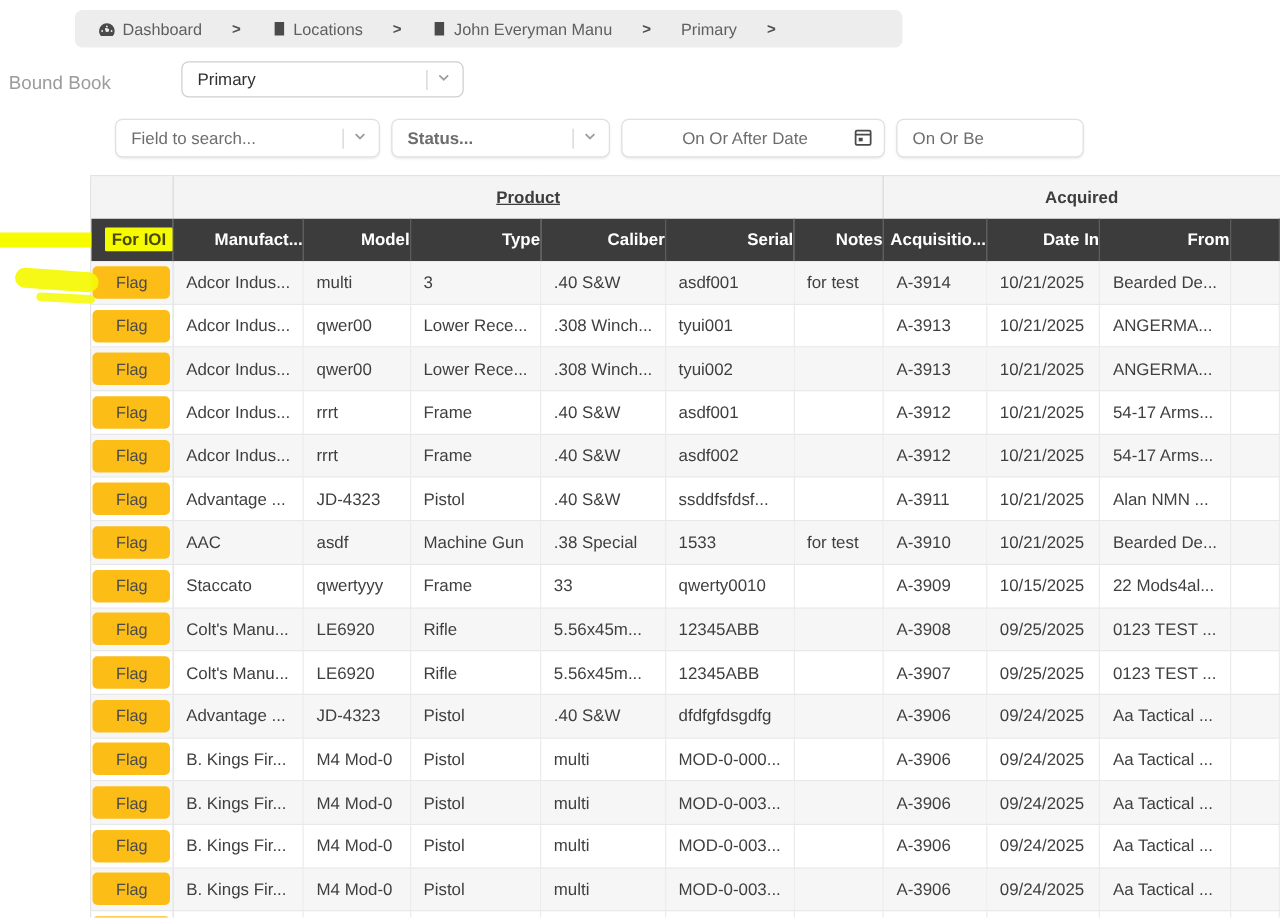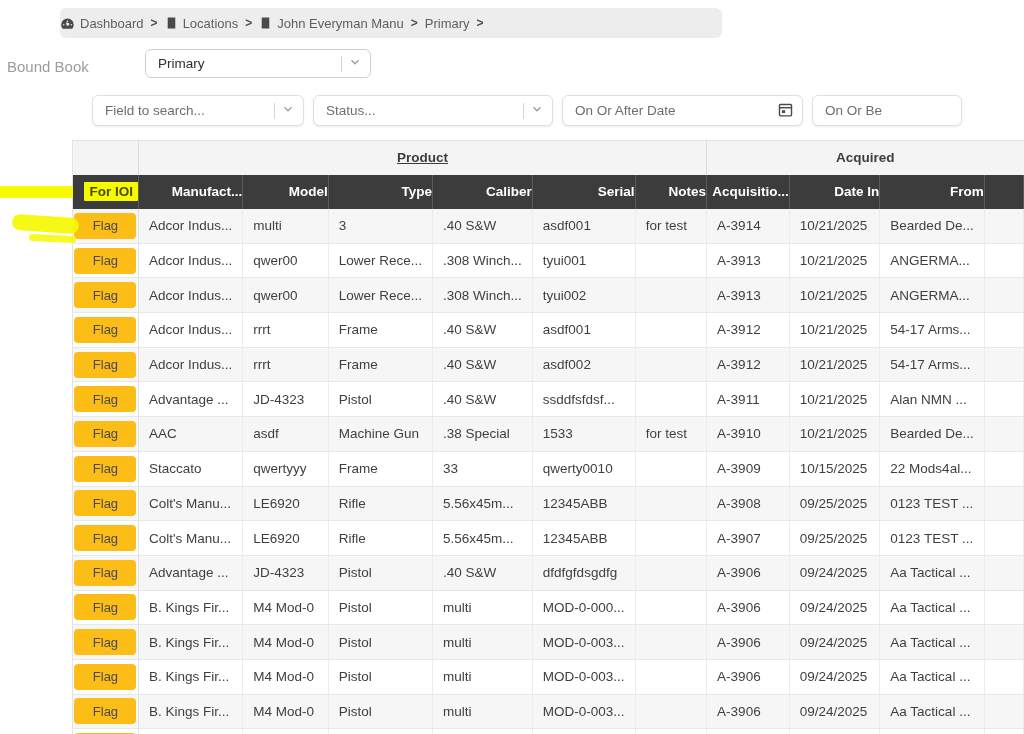--- a/index.html
+++ b/index.html
@@ -2,42 +2,42 @@
 <html><head>
 <meta charset="utf-8">
 <style>
   * { margin:0; padding:0; box-sizing:border-box; }
   body { background:#fff; font-family:"Liberation Sans", sans-serif; }
   .screen { position:relative; width:1024px; height:734px; background:#fff; overflow:hidden; }
 
   
   .breadcrumb { position:absolute; left:60px; top:8px; width:662px; height:30px;
     background:#ededed; border-radius:6px; display:flex; align-items:center;
-    padding:0 0; gap:7px; font-size:13px; color:#5f5f5f; }
+    padding:0 18px; gap:24px; font-size:13px; color:#5f5f5f; }
   .crumb { display:flex; align-items:center; gap:5px; cursor:pointer; white-space:nowrap; }
   .crumb svg { display:block; }
   .crumb-sep { color:#4f4f4f; font-weight:bold; font-size:12px; }
 
   
   .bb-label { position:absolute; left:7px; top:58px; font-size:15px; color:#9c9c9c; }
   .select-box { background:#fff; border:1px solid #cfcfcf; border-radius:6px;
     display:flex; align-items:center; padding:0 8px 0 12px; }
   .bb-select { position:absolute; left:145px; top:49px; width:226px; height:29px; font-size:13.5px; color:#2f2f2f; }
   .select-fill { flex:1; white-space:nowrap; overflow:hidden; }
   .sel-divider { width:1px; height:16px; background:#d4d4d4; margin:0 6px 0 4px; }
 
   
   .filters { position:absolute; left:75px; top:95px; display:flex; gap:9px; }
   .filter { height:31px; background:#fff; border:1px solid #e0e0e0; border-radius:6px;
     box-shadow:0 1px 2px rgba(0,0,0,0.08); display:flex; align-items:center;
     padding:0 8px 0 12px; font-size:13.5px; color:#6d6d6d; }
   .filter input { border:none; outline:none; flex:1; font-size:13.5px; min-width:0;
     font-family:"Liberation Sans", sans-serif; color:#2f2f2f; background:transparent; }
   .filter input::placeholder { color:#6d6d6d; opacity:1; }
-  .f1 { width:212px;margin-left:17px; } .f2 { width:211px; } .f3 { width:240px; } .f4 { width:241px; } .f5 { width:150px; }
+  .f1 { width:212px;margin-left:17px; } .f2 { width:211px; } .f3 { width:175px;font-weight:bold; } .f4 { width:211px;text-align:center; } .f5 { width:150px; }
   .ph { flex:1; white-space:nowrap; overflow:hidden; }
 
   
   .table-wrap { position:absolute; left:72px; top:140px; }
   table { border-collapse:collapse; table-layout:fixed; }
   .grp th { height:34px; background:#f4f4f4; color:#3d3d3d; font-size:13.5px;
     font-weight:bold; text-align:center; border-top:1px solid #e3e3e3; }
   .grp .grp-gap { border-left:1px solid #d9d9d9; border-right:1px solid #d9d9d9;text-decoration:underline; }
   .cols th { height:34px; background:#3c3c3c; color:#fff; font-size:13.5px;
     font-weight:bold; text-align:right; border-right:1px solid #5c5c5c; cursor:pointer; }

